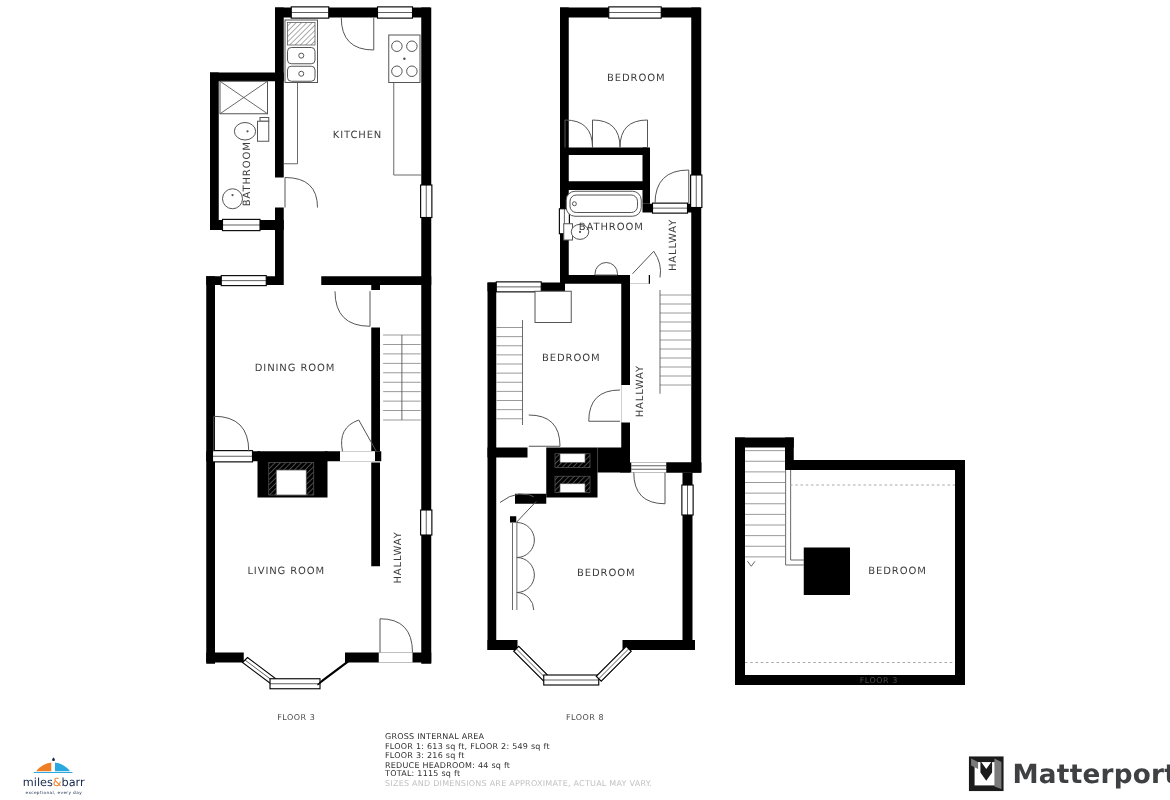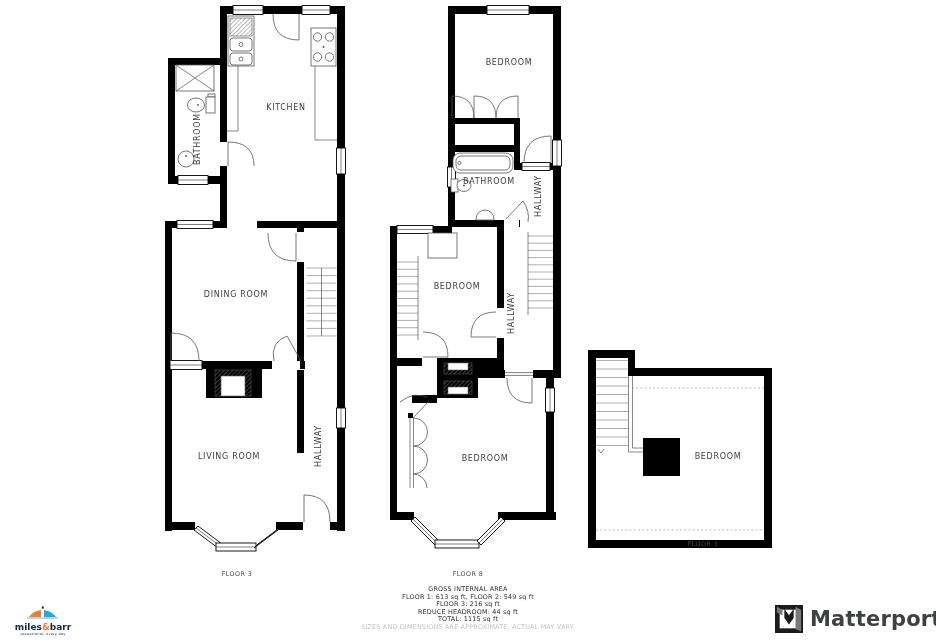--- a/index.html
+++ b/index.html
@@ -13,25 +13,25 @@
   .open{fill:#fff;stroke:none;}
   .door{stroke:#555;stroke-width:0.8;fill:none;}
   .thin{stroke:#555;stroke-width:0.7;fill:none;}
   .stair{stroke:#8c8c8c;stroke-width:0.7;fill:none;}
   .fixture{stroke:#555;stroke-width:0.8;fill:#fff;}
   .dash{stroke:#9a9a9a;stroke-width:0.7;fill:none;stroke-dasharray:2 2.2;}
   .roomlabel{font-family:"DejaVu Sans",sans-serif;font-size:8px;letter-spacing:0.7px;
              fill:#3d3d3d;text-anchor:middle;}
   .floorlabel{position:absolute;width:90px;text-align:center;font-size:6.4px;
               color:#4a4a4a;letter-spacing:0.4px;}
-  .summary{position:absolute;left:308px;top:586px;width:320px;text-align:center;
+  .summary{position:absolute;left:308px;top:586px;width:320px;
            font-size:6.4px;color:#2f2f2f;line-height:7.6px;letter-spacing:0.2px;}
   .summary .disc{color:#c2c2c2;}
   .agency{position:absolute;left:8px;top:604px;width:70px;text-align:center;}
-  .agency .word{font-size:9px;font-weight:bold;color:#14284b;line-height:9px;}
+  .agency .word{font-size:9px;font-weight:normal;color:#14284b;line-height:9px;}
   .agency .amp{color:#f07e26;}
   .agency .tagline{font-size:3.4px;color:#14284b;letter-spacing:0.3px;line-height:5px;}
   .mp{position:absolute;left:775px;top:605px;display:flex;align-items:center;}
   .mp .wordmark{font-size:21px;font-weight:bold;color:#3f4042;margin-left:7px;
                 letter-spacing:0.2px;}
 </style>
 </head>
 <body>
 
 <div class="stage">

